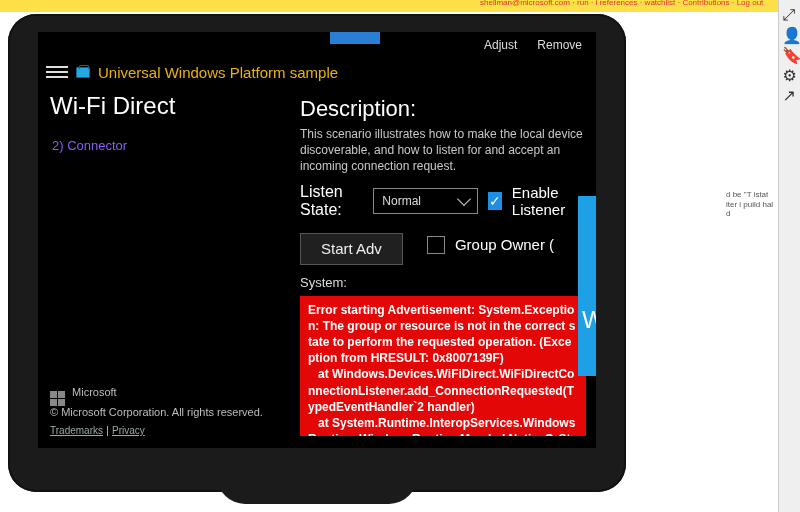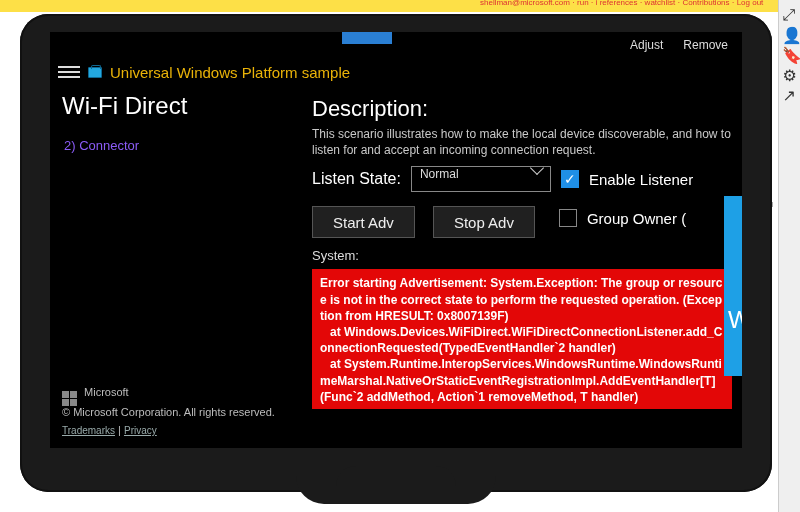--- a/index.html
+++ b/index.html
@@ -2,21 +2,21 @@
 <html><head>
 <meta charset="utf-8">
 <style>
   *{box-sizing:border-box;margin:0;padding:0;font-family:"Segoe UI",Arial,sans-serif}
   body{background:#fff;width:800px;height:512px;overflow:hidden;position:relative}
   .page-right{position:absolute;right:0;top:0;bottom:0;width:22px;background:#efefef;border-left:1px solid #ccc}
   .page-right .ico{display:block;margin:6px auto;width:14px;height:14px;color:#333}
   .side-text{position:absolute;right:24px;top:190px;width:50px;font-size:8px;line-height:1.2;color:#555}
   .top-strip{position:absolute;left:0;right:22px;top:0;height:12px;background:#fde047}
   .top-strip .tiny{position:absolute;left:480px;top:-2px;font-size:8px;color:#d33}
-  .monitor{position:absolute;left:20px;top:14px;width:752px;height:478px;background:#1b1b1b;border-radius:28px;box-shadow:inset 0 0 0 2px #111}
+  .monitor{position:absolute;left:8px;top:14px;width:618px;height:478px;background:#1b1b1b;border-radius:28px;box-shadow:inset 0 0 0 2px #111}
   .stand{position:absolute;left:50%;bottom:-12px;transform:translateX(-50%);width:200px;height:28px;background:#1b1b1b;border-radius:0 0 90px 90px}
   .stand:before{content:"";position:absolute;left:50%;top:-10px;transform:translateX(-50%);width:120px;height:20px;background:#1b1b1b;border-radius:60px 60px 0 0}
   .screen{position:absolute;left:30px;right:30px;top:18px;bottom:44px;background:#000;overflow:hidden}
   .topbar{height:26px;background:#000;display:flex;align-items:center;color:#ccc;font-size:11px}
   .topbar .blue-pill{position:absolute;left:292px;top:0;width:50px;height:12px;background:#2a7fd4}
   .topbar .right{margin-left:auto;display:flex;gap:20px;padding-right:14px;font-size:12px;color:#ddd}
   .row2{height:28px;display:flex;align-items:center;background:#000;padding-left:8px;gap:8px}
   .hamb{width:22px;height:22px;display:flex;flex-direction:column;justify-content:center;gap:3px;cursor:pointer}
   .hamb span{height:2px;background:#ddd}
   .app-icon{width:14px;height:11px;background:#23a8e0;border:1px solid #0e6a94;position:relative;border-radius:1px}
@@ -29,21 +29,21 @@
   .side-item.sel{background:#1471c2;color:#fff}
   .side-foot{margin-top:auto;padding:10px 12px 12px;font-size:11px;color:#bdbdbd}
   .ms-logo{display:inline-grid;grid-template-columns:7px 7px;grid-template-rows:7px 7px;gap:1px;vertical-align:-2px;margin-right:4px}
   .ms-logo i{background:#888}
   .links a{color:#9aa;text-decoration:underline;font-size:10px}
   .main{flex:1;color:#ddd;padding:4px 10px 8px 10px;position:relative}
   .desc-h{font-size:22px;font-weight:300;color:#fff;margin-top:6px}
   .desc-p{font-size:12px;color:#c9c9c9;margin-top:4px;line-height:1.35}
   .ctrl-row{display:flex;align-items:center;gap:10px;margin-top:8px}
   .lbl{font-size:16px;color:#fff}
-  .select{width:140px;height:26px;background:#000;border:1px solid #888;color:#ddd;display:flex;align-items:flex-start;justify-content:space-between;padding:0 8px;font-size:12px;cursor:pointer}
+  .select{width:140px;height:26px;background:#000;border:1px solid #888;color:#ddd;display:flex;align-items:center;justify-content:space-between;padding:0 8px;font-size:12px;cursor:pointer}
   .chev{width:10px;height:10px;border-right:1px solid #ccc;border-bottom:1px solid #ccc;transform:rotate(45deg);margin-top:-4px}
   .chk{width:18px;height:18px;border:1px solid #888;display:inline-flex;align-items:center;justify-content:center;background:#000;cursor:pointer}
   .chk.on{background:#1f8fe6;border-color:#1f8fe6;color:#fff;font-size:14px}
   .chk-lbl{font-size:15px;color:#fff}
   .btns{display:flex;gap:18px;margin-top:8px}
   .btn{height:32px;padding:0 20px;background:#202020;border:1px solid #555;color:#eee;font-size:15px;display:flex;align-items:center;cursor:pointer}
   .status-l{font-size:13px;color:#ddd;margin-top:10px}
   .err{margin-top:6px;background:#e30707;color:#fff;font-size:12px;font-weight:700;line-height:1.35;padding:6px 8px 4px;white-space:pre-wrap;word-break:break-all;height:140px;overflow:hidden}
   .rpanel{position:absolute;right:-4px;top:110px;width:22px;height:180px;background:#1ea0e6}
   .rpanel span{color:#fff;font-size:24px;position:absolute;left:4px;top:110px}
@@ -116,21 +116,20 @@
             <span>Normal</span>
             <span class="chev"></span>
           </div>
           <span class="chk on">✓</span>
           <span class="chk-lbl">Enable Listener</span>
         </div>
 
         <div class="ctrl-row" style="margin-top:6px;justify-content:flex-start">
           <div class="btns">
             <div class="btn">Start Adv</div>
-            <div class="btn">Stop Adv</div>
           </div>
           <span class="chk" style="margin-left:14px"></span>
           <span class="chk-lbl">Group Owner (</span>
         </div>
 
         <div class="status-l">System:</div>
         <div class="err">Error starting Advertisement: System.Exception: The group or resource is not in the correct state to perform the requested operation. (Exception from HRESULT: 0x8007139F)
    at Windows.Devices.WiFiDirect.WiFiDirectConnectionListener.add_ConnectionRequested(TypedEventHandler`2 handler)
    at System.Runtime.InteropServices.WindowsRuntime.WindowsRuntimeMarshal.NativeOrStaticEventRegistrationImpl.AddEventHandler[T](Func`2 addMethod, Action`1 removeMethod, T handler)</div>
 

